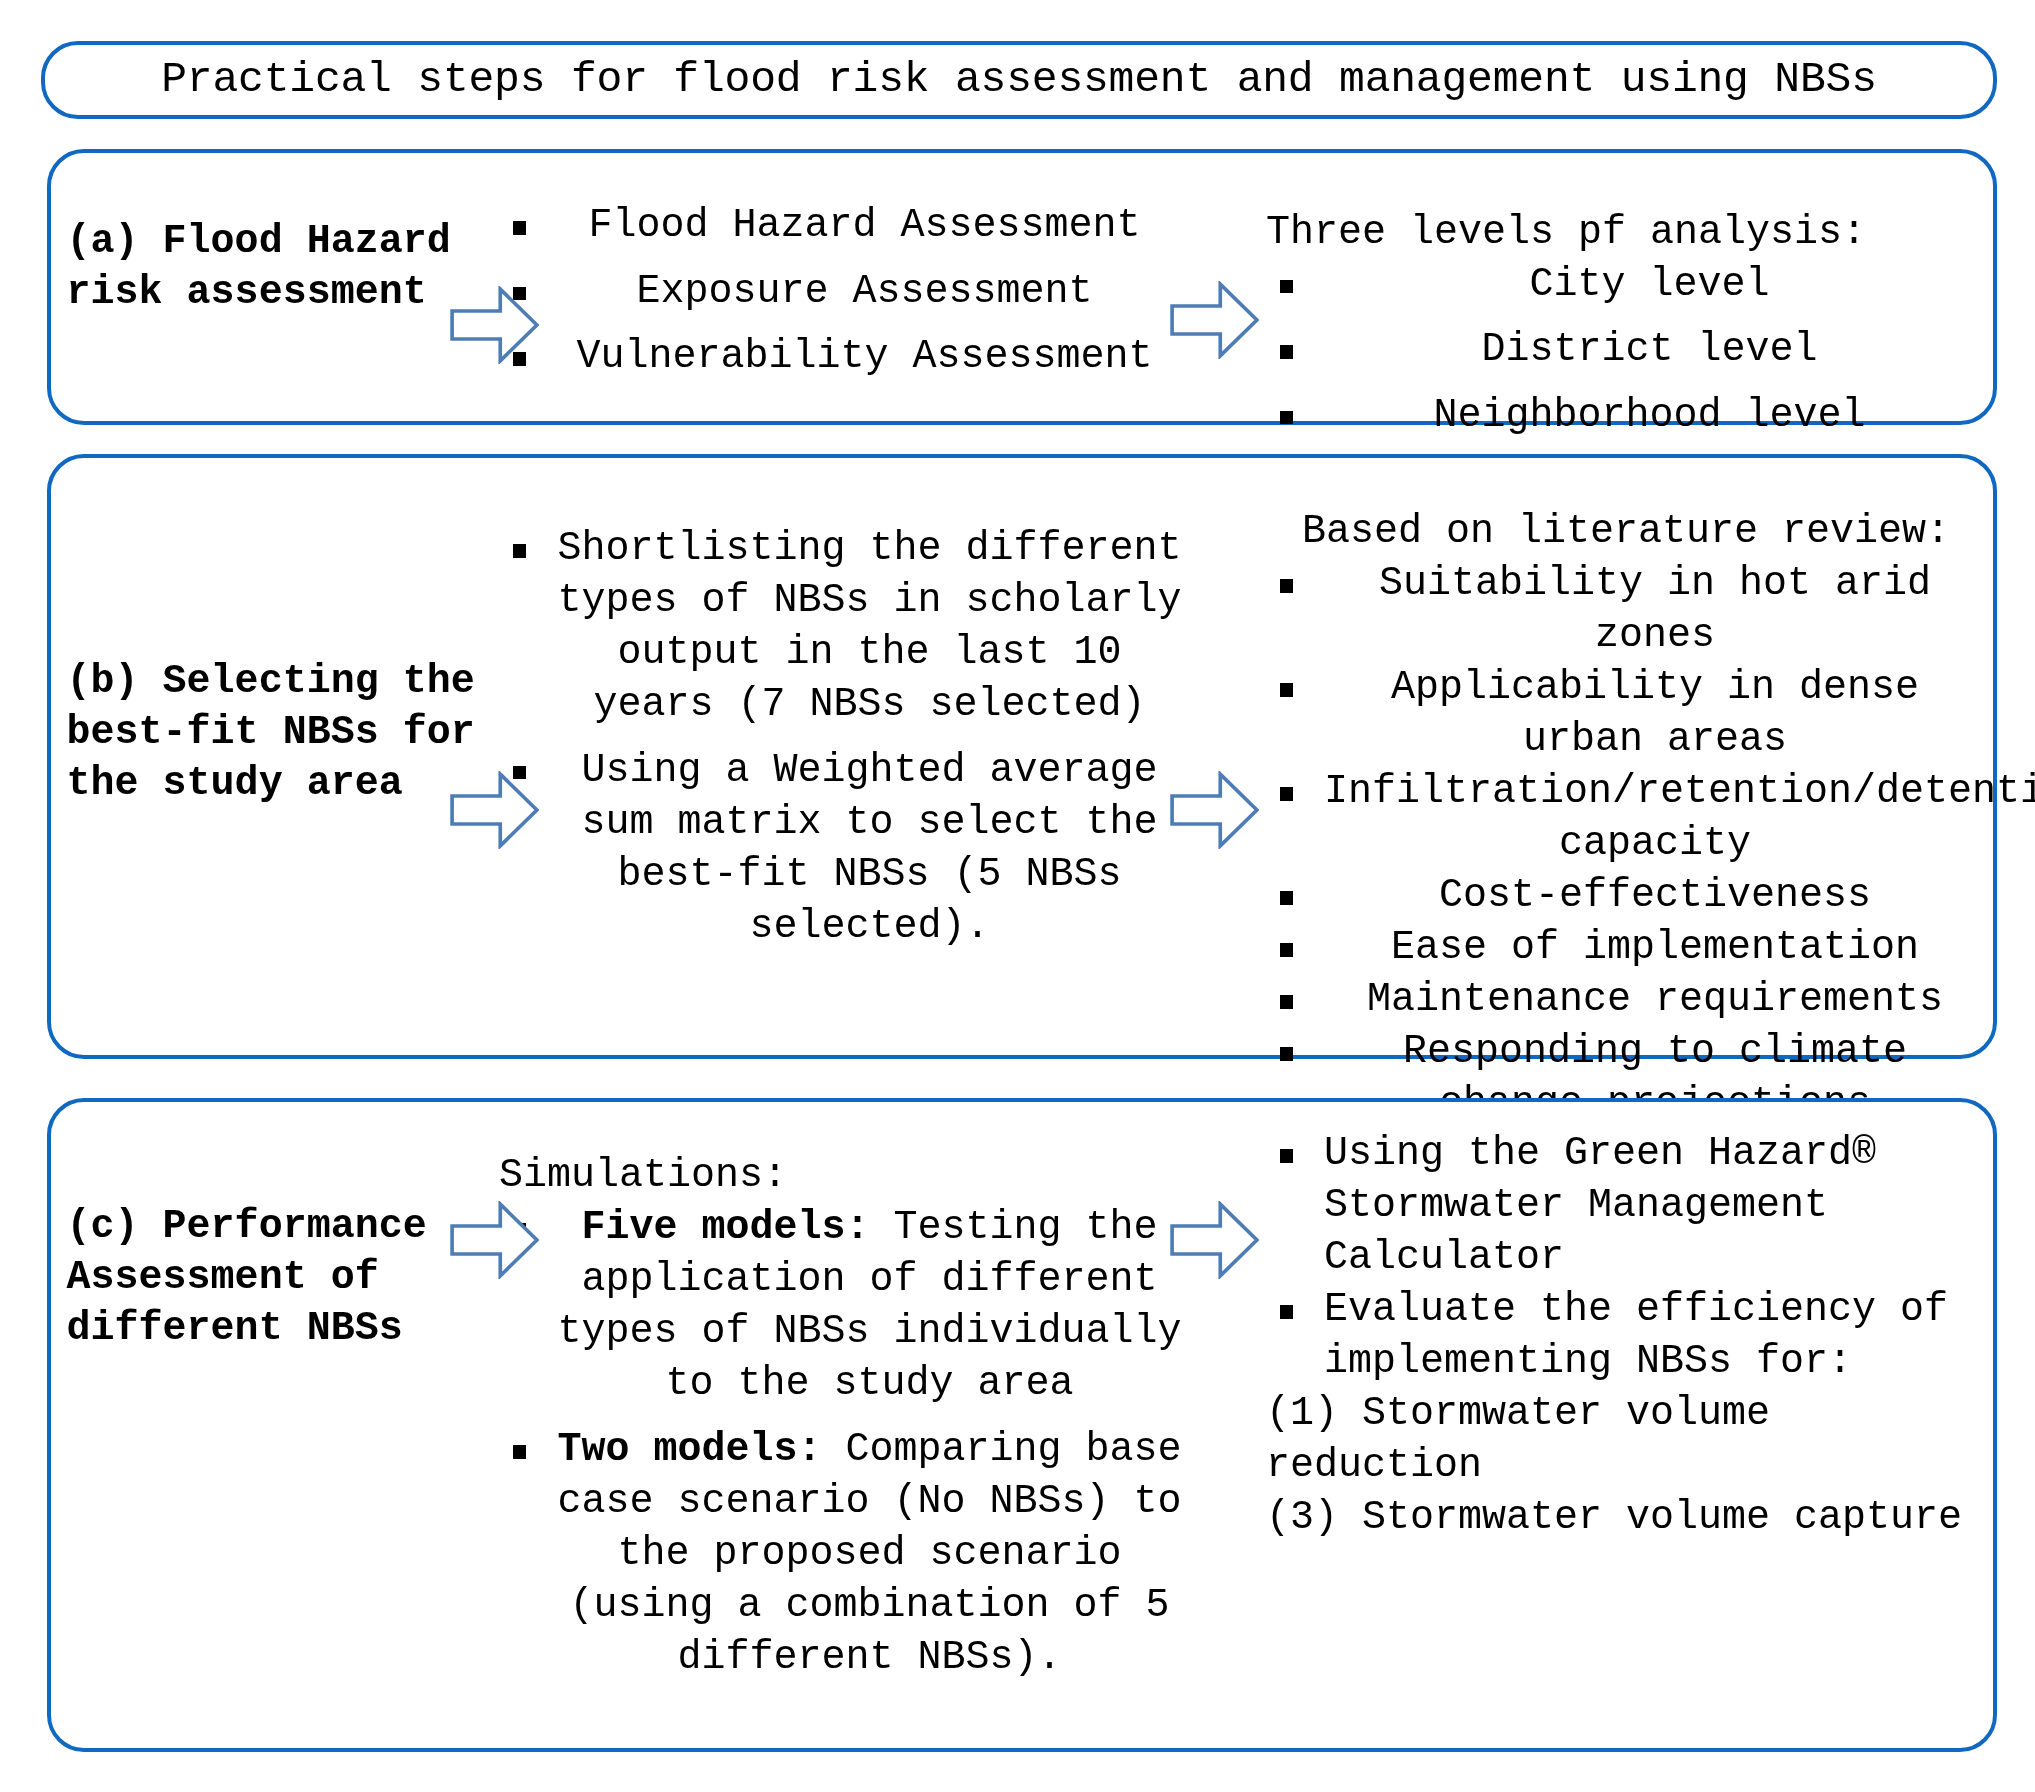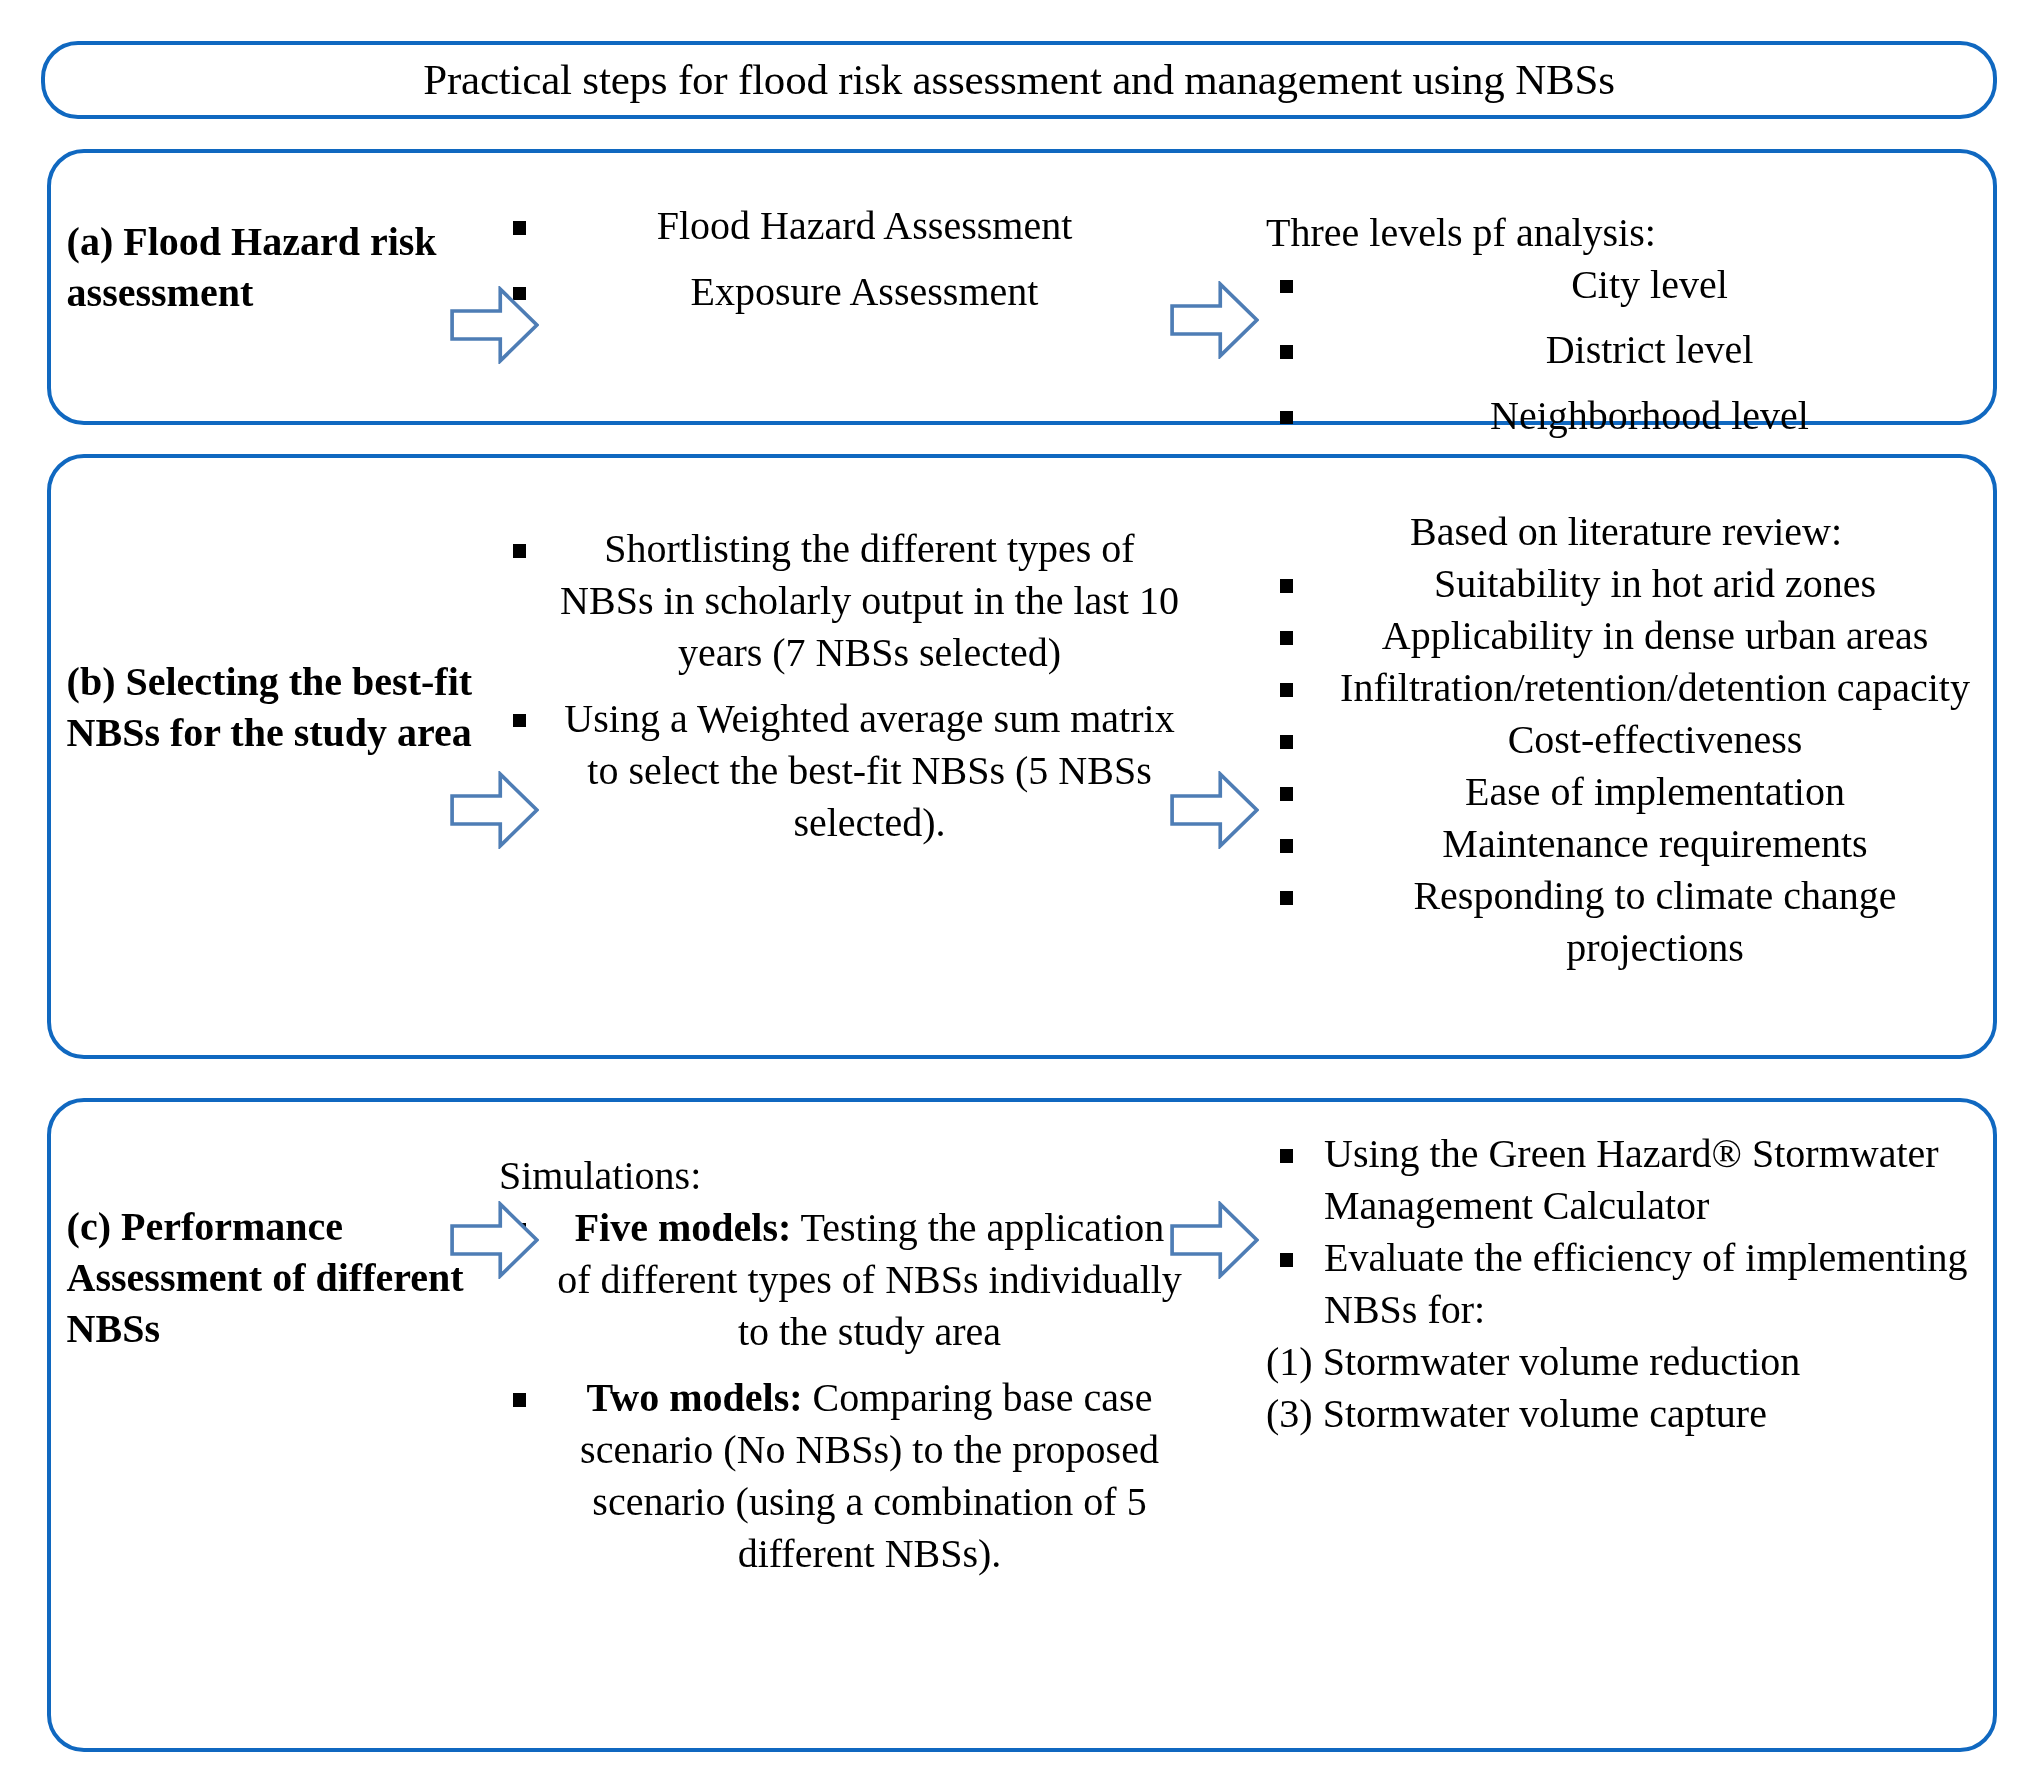--- a/index.html
+++ b/index.html
@@ -14,20 +14,21 @@
     color: #000000;
     overflow: hidden;
   }
 
   .canvas {
     position: relative;
     width: 2035px;
     height: 1793px;
     box-sizing: border-box;
     padding: 14px;
+    font-family: Liberation Mono, monospace;
   }
 
   
   .box {
     position: absolute;
     box-sizing: border-box;
     border: 4.7px solid #1068c0;
     border-radius: 37px;
     background: #ffffff;
   }
@@ -129,20 +130,21 @@
 
   <div class="box" id="box-a">
     <div class="section-inner">
 
       <div class="col heading" style="left:15.6px; top:63px; width:417px;">(a) Flood Hazard risk assessment</div>
 
       <div class="col" style="left:448px; top:47px; width:673px;">
         <ul class="blist spaced">
           <li>Flood Hazard Assessment</li>
           <li>Exposure Assessment</li>
+          <li>Vulnerability Assessment</li>
         </ul>
       </div>
 
       <div class="col" style="left:1215px; top:15.6px; width:709px;">
         <div class="lead">Three levels pf analysis:</div>
         <ul class="blist spaced">
           <li>City level</li>
           <li>District level</li>
           <li>Neighborhood level</li>
         </ul>

